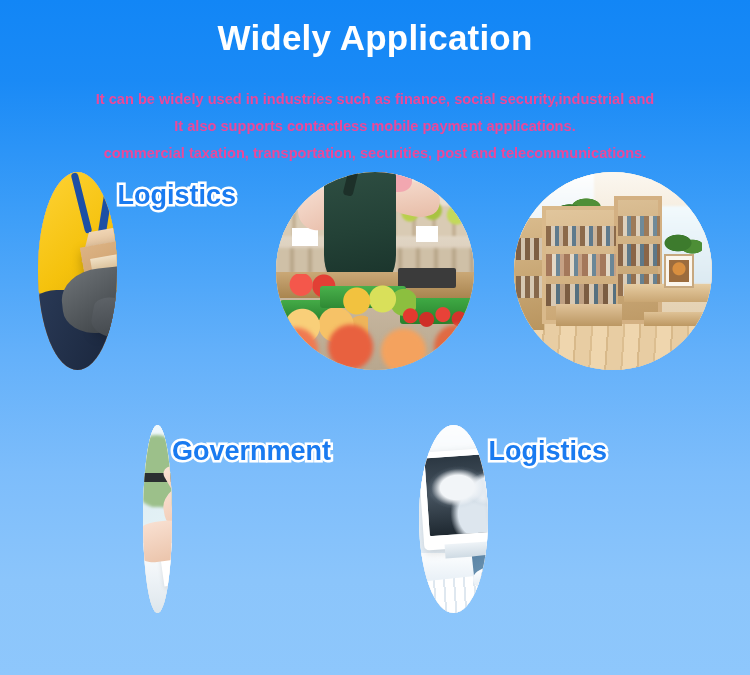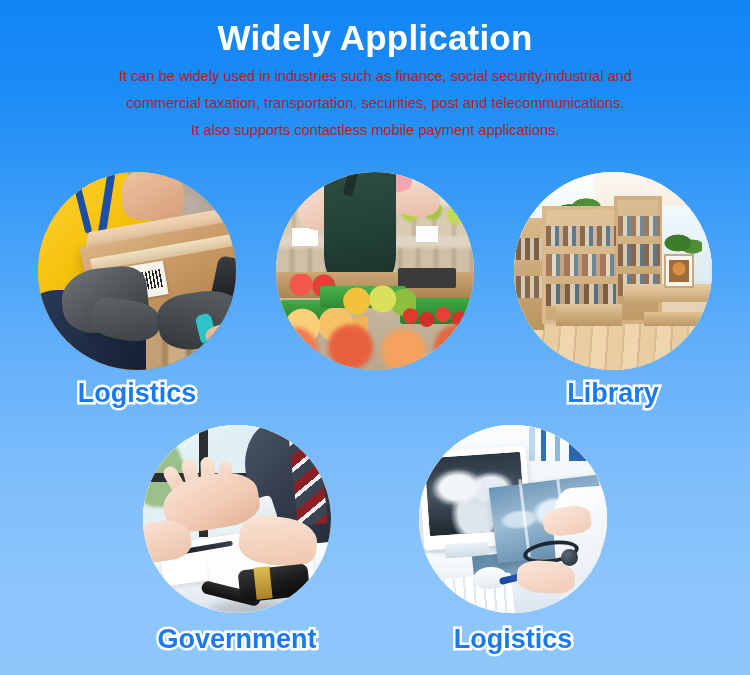--- a/index.html
+++ b/index.html
@@ -38,43 +38,41 @@
   }
   .title {
     margin-top: 19px;
     font-size: 35px;
     font-weight: bold;
     color: #ffffff;
     letter-spacing: 0.2px;
     line-height: 1.1;
   }
   .subtitle {
-    margin-top: 5px;
-    color: #b91c1c;
+    margin-top: 28px;
+    color: #ec4899;
     font-size: 14.6px;
     line-height: 27px;
-    font-weight: normal;
+    font-weight: bold;
   }
   .subtitle div { white-space: nowrap; }
 
   
   .row {
     position: absolute;
     display: flex;
     justify-content: center;
     width: 750px;
   }
   .row-top { top: 172px; left: 0; gap: 40px; }
   .row-bottom { top: 425px; left: 0; gap: 88px; }
 
   .cell {
     width: 198px;
     display: flex;
-    flex-direction: column;
-    align-items: center;
   }
   .row-bottom .cell { width: 188px; }
 
   .circle {
     width: 198px;
     height: 198px;
     border-radius: 50%;
     overflow: hidden;
     position: relative;
     background: #dfe6ea;
@@ -671,22 +669,22 @@
 </style>
 </head>
 <body>
 
 <div class="page">
 
   <div class="header">
     <div class="title">Widely Application</div>
     <div class="subtitle">
       <div>It can be widely used in industries such as finance, social security,industrial and</div>
+      <div>It also supports contactless mobile payment applications.</div>
       <div>commercial taxation, transportation, securities, post and telecommunications.</div>
-      <div>It also supports contactless mobile payment applications.</div>
     </div>
   </div>
 
   <div class="row row-top">
 
     <div class="cell">
       <div class="circle">
         <div class="scene s-log">
           <i class="blurbg"></i>
           <i class="shelf"></i>
@@ -758,21 +756,20 @@
           <i class="books5"></i>
           <i class="books6"></i>
           <i class="books7"></i>
           <i class="books8"></i>
           <i class="stand"></i>
           <i class="table"></i>
           <i class="frame"></i>
           <i class="lowtable"></i>
         </div>
       </div>
-      <div class="label">Library</div>
     </div>
 
   </div>
 
   <div class="row row-bottom">
 
     <div class="cell">
       <div class="circle">
         <div class="scene s-gov">
           <i class="bg"></i>

